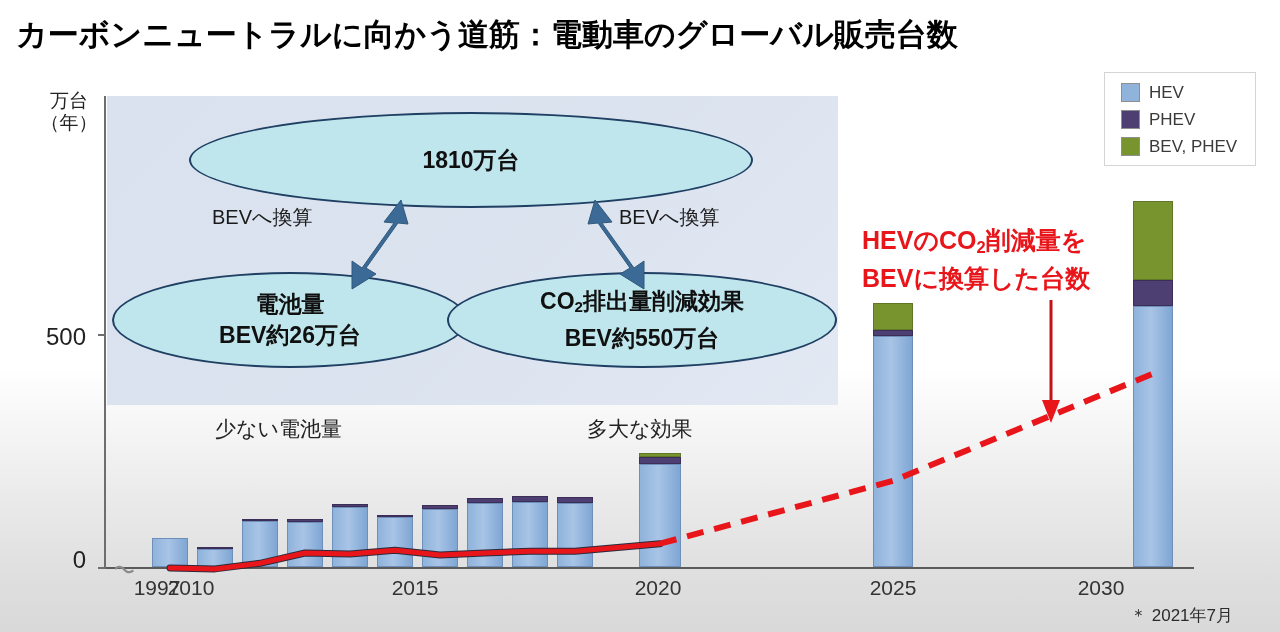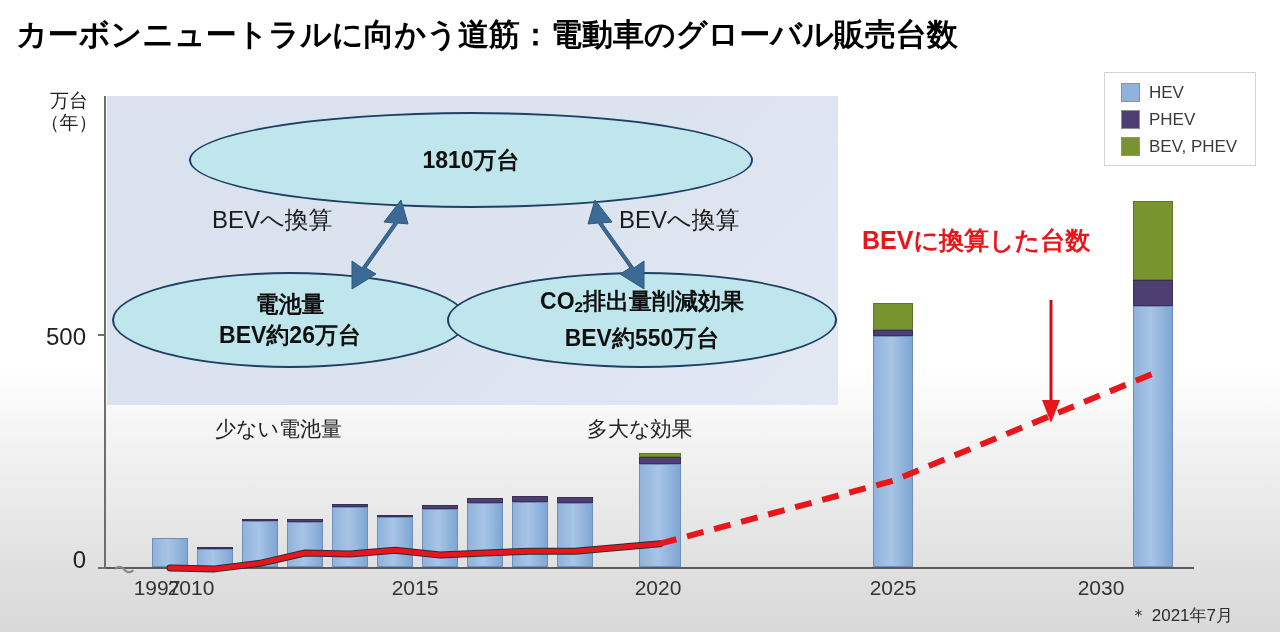--- a/index.html
+++ b/index.html
@@ -46,21 +46,21 @@
   
   svg.overlay{position:absolute;left:0;top:0;width:1280px;height:632px;pointer-events:none;}
 
   
   .panel{position:absolute;left:107px;top:96px;width:731px;height:309px;
          background:linear-gradient(135deg,#d9e2ee 0%,#dbe3ef 55%,#e3e9f3 100%);}
   .ellipse{position:absolute;border:2px solid #1f3f63;border-radius:50%;
            background:#bfe6ec;
            display:flex;align-items:center;justify-content:center;text-align:center;}
   .ellipse .etext{font-size:23px;font-weight:bold;color:#101010;line-height:31px;}
-  .dlabel{position:absolute;font-size:24px;color:#1a1a1a;white-space:nowrap;}
+  .dlabel{position:absolute;font-size:20px;color:#1a1a1a;white-space:nowrap;}
   .dlabel.sub{font-size:21px;color:#222;margin-top:47px;}
 
   sub{font-size:0.66em;vertical-align:-0.22em;}
 
   
   .annot{position:absolute;left:862px;top:225px;width:268px;
          font-size:25px;font-weight:bold;color:#e8161b;line-height:31px;}
 
   
   .footnote{position:absolute;left:1130px;top:604px;font-size:17px;color:#2b2b2b;white-space:nowrap;}
@@ -193,20 +193,21 @@
 
     <svg width="731" height="309" style="position:absolute;left:0;top:0;">
       <g fill="#3b6a96" stroke="#2f587c" stroke-width="1">
         <polygon points="294,104 277,126 287,127 255,172 245,165 245,193 269,178 259,172 291,127 301,128"></polygon>
         <polygon points="488,104 505,126 495,127 527,172 537,165 537,193 513,178 523,172 491,127 481,128"></polygon>
       </g>
     </svg>
   </div>
 
   <div class="annot">
+    <div><span>HEVのCO</span><sub>2</sub><span>削減量を</span></div>
     <div>BEVに換算した台数</div>
   </div>
 
   <div class="legend">
     <div class="legend-row">
       <span class="legend-sw" style="background:#8fb3db;"></span>
       <span class="legend-label">HEV</span>
     </div>
     <div class="legend-row">
       <span class="legend-sw" style="background:#4e3f73;"></span>

